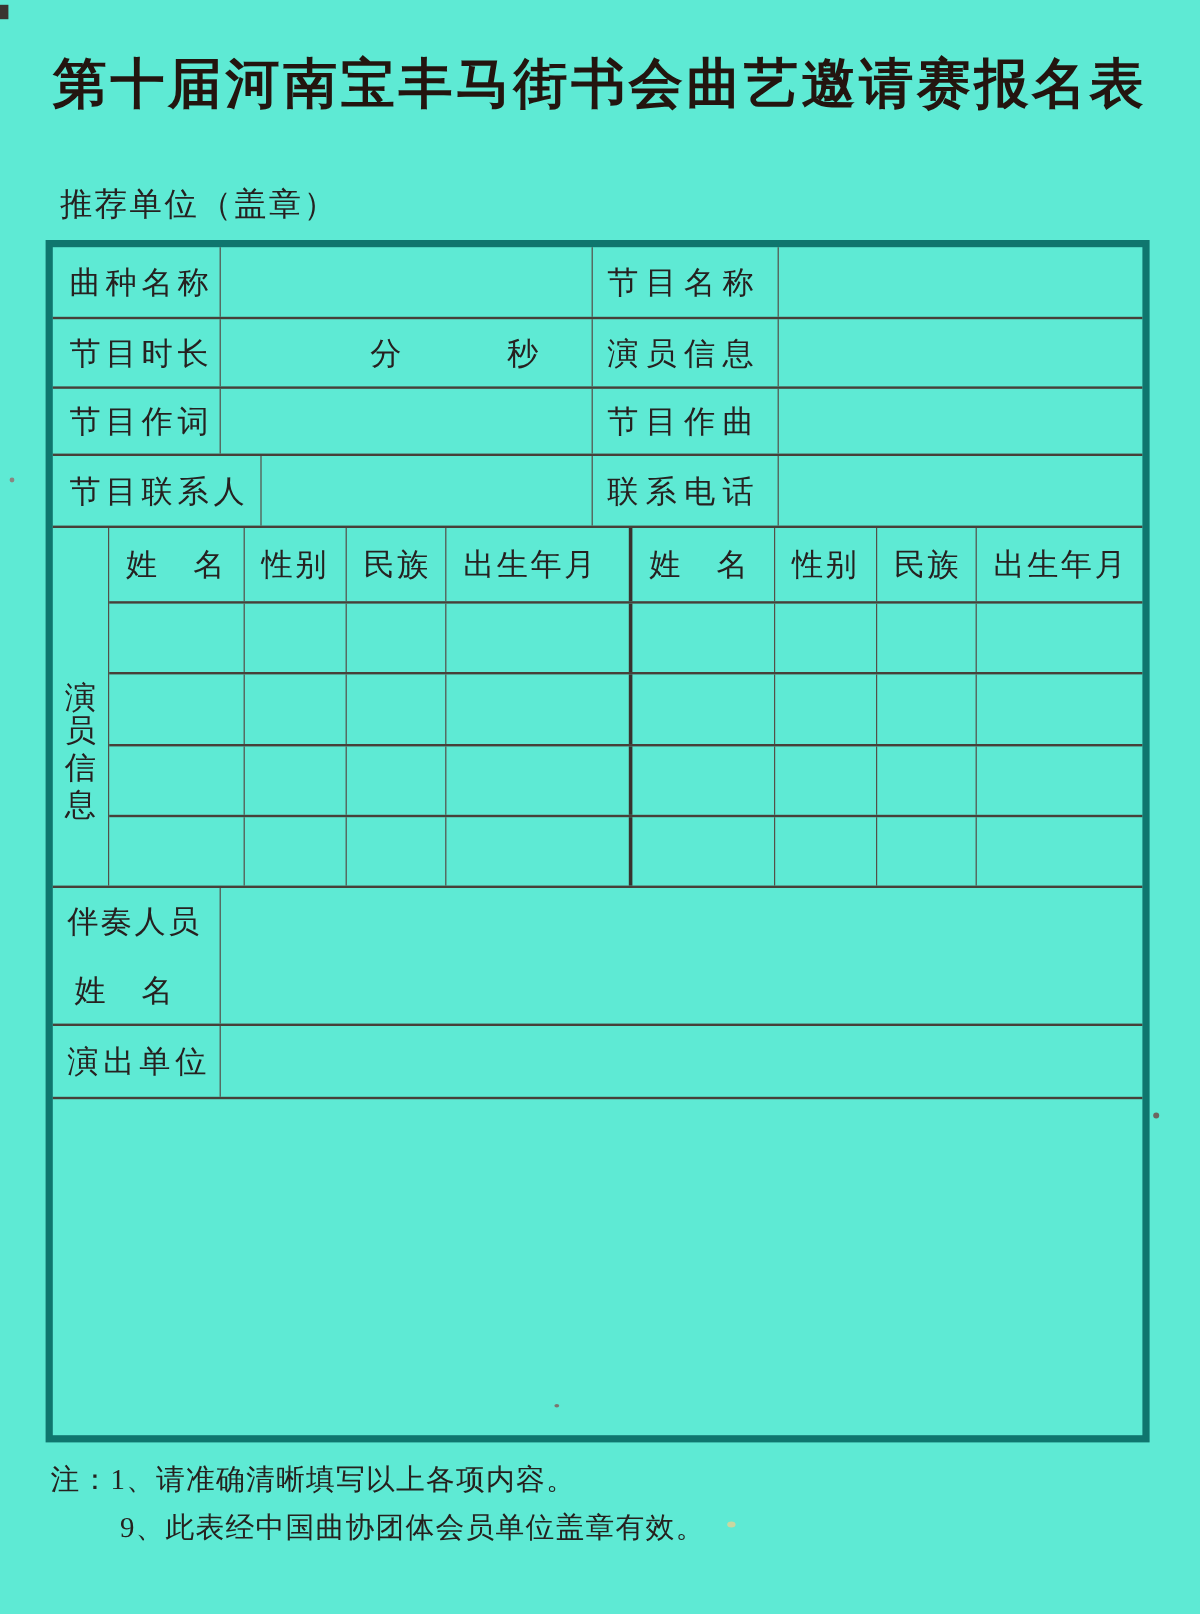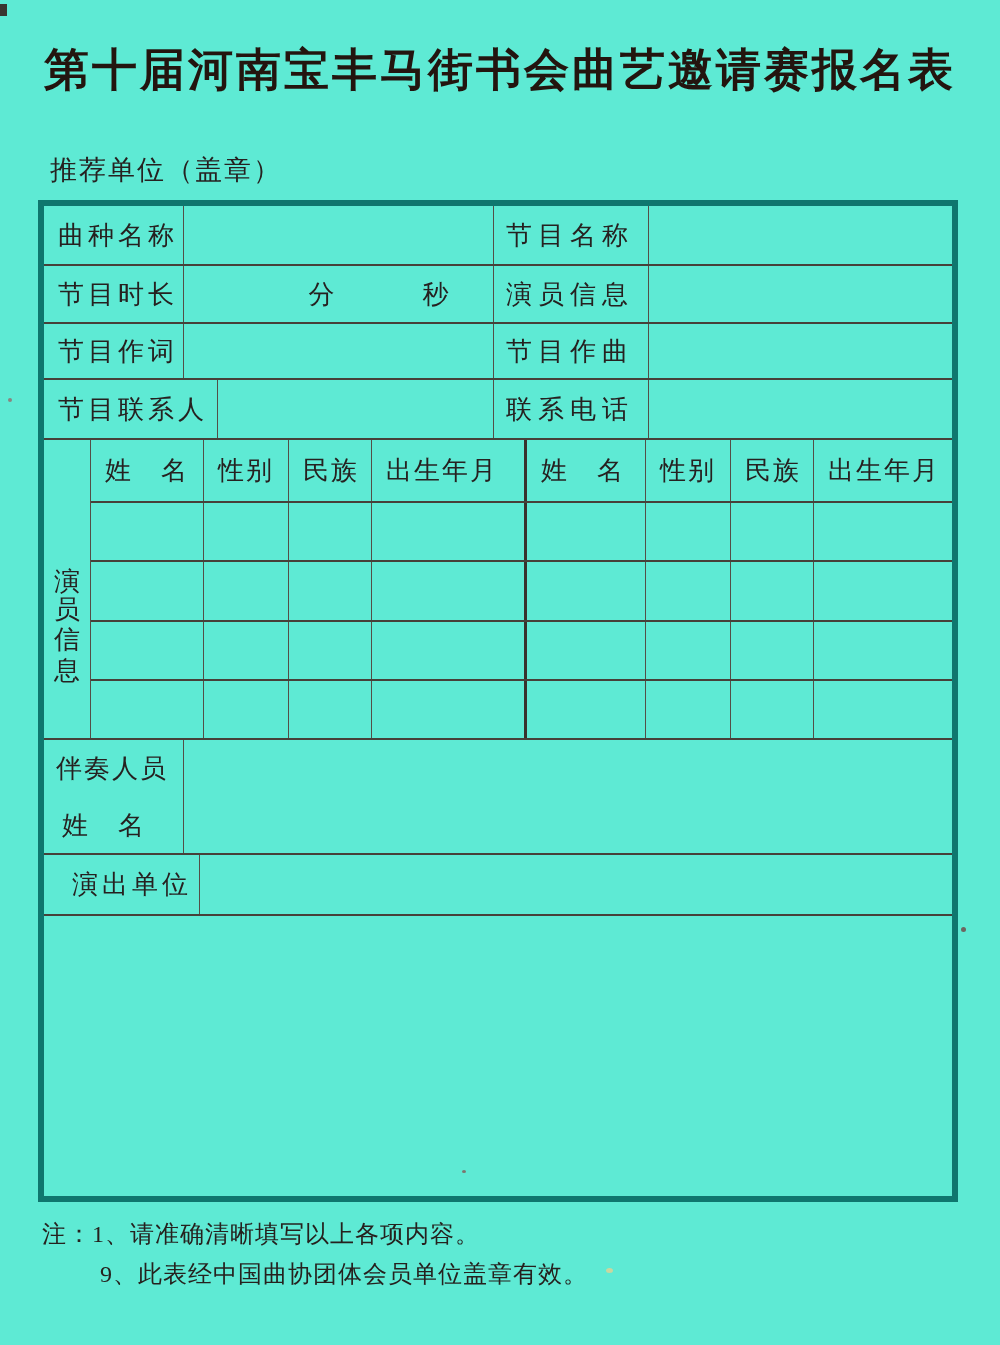--- a/index.html
+++ b/index.html
@@ -59,21 +59,21 @@
   .perf-drow:last-child { border-bottom:none; }
   .ph { font-size:26px; justify-content:flex-start; padding-left:14px; letter-spacing:2px; white-space:nowrap; }
   .pc0 { width:113px; } .pc1 { width:85px; } .pc2 { width:83px; } .pc3 { width:155px; border-right:3px solid #38322d; }
   .pc4 { width:119px; } .pc5 { width:85px; } .pc6 { width:83px; } .pc7 { flex:1; }
   
   .acc { height:115px; }
   .acc-lbl { width:140px; flex-direction:column; justify-content:center; align-items:flex-start;
              padding-left:12px; gap:22px; font-size:26px; }
   .acc-lbl .l1 { letter-spacing:2px; }
   .acc-lbl .l2 { letter-spacing:2px; padding-left:6px; }
-  .unit { height:61px;padding-left:16px; }
+  .unit { height:61px; }
   .w-wide { flex:1; }
   
   .syn { flex:1; border-bottom:none; }
   .syn-lbl { width:92px; flex-direction:column; justify-content:center; gap:32px;
              font-size:26px; align-items:center; padding-left:0; }
   
   .notes { position:absolute; left:42px; top:1214px; font-size:24px; line-height:40px; color:#26211e; }
   .note-line { white-space:nowrap; letter-spacing:1px; }
   .note-line.indent { padding-left:58px; }
   

